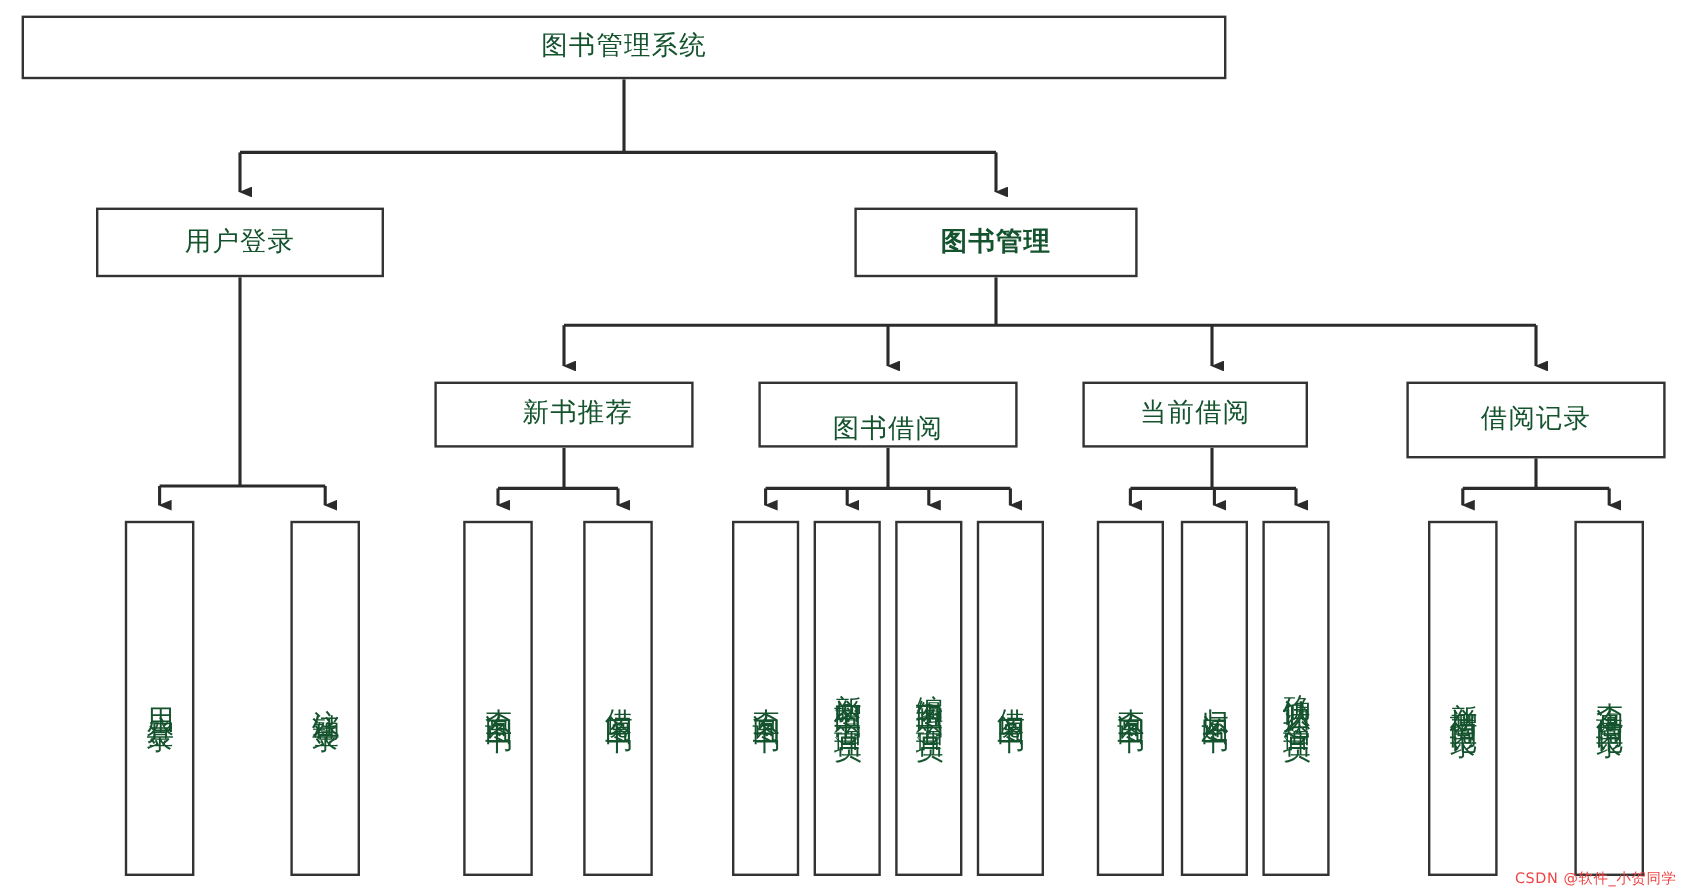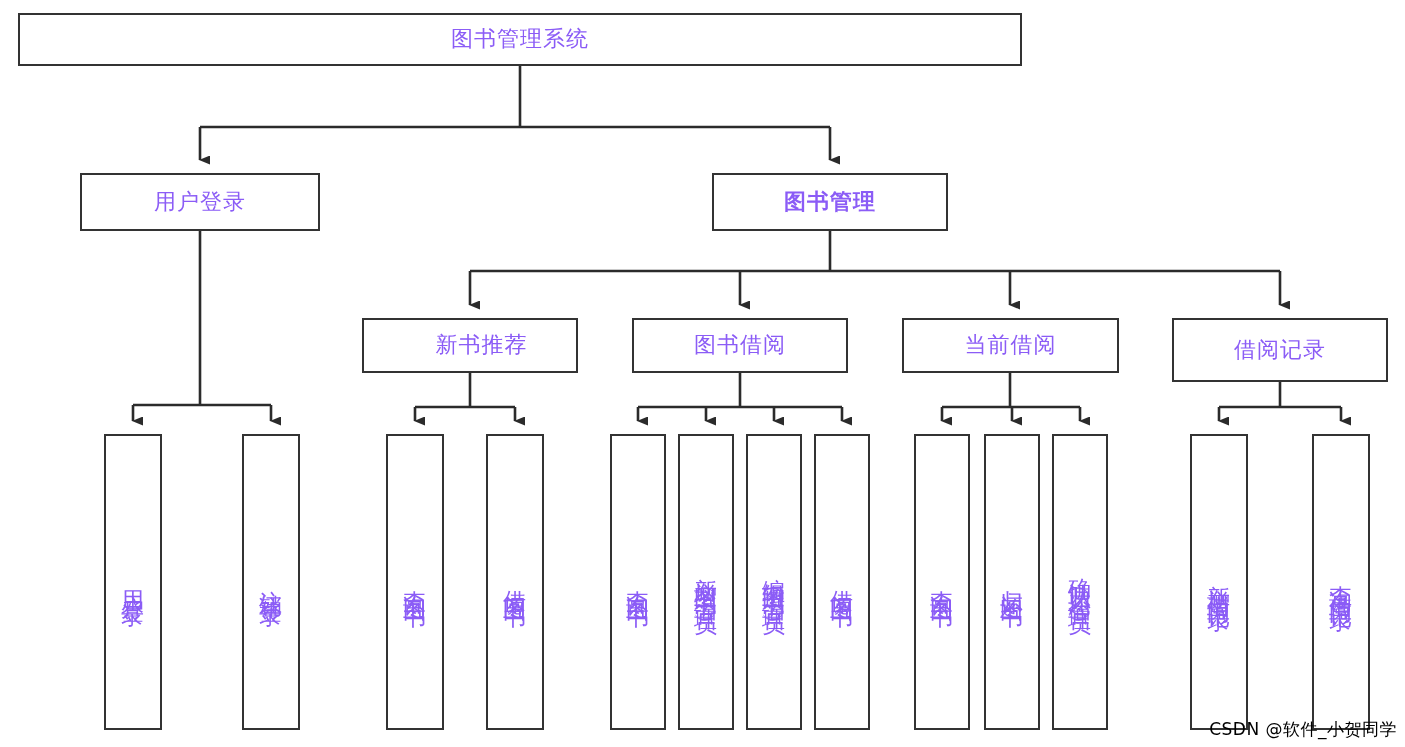--- a/index.html
+++ b/index.html
@@ -27,21 +27,21 @@
     pointer-events: none;
   }
   .node {
     position: absolute;
     box-sizing: border-box;
     background: #ffffff;
     border: 2px solid #333333;
     display: flex;
     align-items: center;
     justify-content: center;
-    color: #8b5cf6;
+    color: #14532d;
     z-index: 2;
   }
   .node.horizontal {
     font-size: 22px;
     letter-spacing: 1px;
     line-height: 1.2;
   }
   .node.vertical {
     writing-mode: vertical-rl;
     text-orientation: upright;
@@ -53,22 +53,22 @@
     justify-content: center;
     white-space: normal;
   }
   .node .lbl {
     display: block;
   }
   .watermark {
     position: absolute;
     right: 8px;
     bottom: 6px;
-    font-size: 17px;
-    color: #000000;
+    font-size: 12px;
+    color: #ef4444;
     letter-spacing: 0.5px;
     z-index: 5;
     white-space: nowrap;
   }
 </style>
 </head>
 <body>
 
 <div id="canvas">
 
@@ -129,24 +129,24 @@
   <div class="node horizontal" style="left:80px; top:173px; width:240px; height:58px;">
     <span class="lbl">用户登录</span>
   </div>
   <div class="node horizontal" style="left:712px; top:173px; width:236px; height:58px;font-weight:bold;">
     <span class="lbl">图书管理</span>
   </div>
 
   <div class="node horizontal" style="left:362px; top:318px; width:216px; height:55px;padding-left:23px;">
     <span class="lbl">新书推荐</span>
   </div>
-  <div class="node horizontal" style="left:632px; top:318px; width:216px; height:55px;">
+  <div class="node horizontal" style="left:632px; top:318px; width:216px; height:55px;align-items:flex-end;">
     <span class="lbl">图书借阅</span>
   </div>
-  <div class="node horizontal" style="left:902px; top:318px; width:217px; height:55px;">
+  <div class="node horizontal" style="left:902px; top:318px; width:188px; height:55px;">
     <span class="lbl">当前借阅</span>
   </div>
   <div class="node horizontal" style="left:1172px; top:318px; width:216px; height:64px;">
     <span class="lbl">借阅记录</span>
   </div>
 
   <div class="node vertical" style="left:104px; top:434px; width:58px; height:296px;">
     <span class="lbl">用户登录</span>
   </div>
   <div class="node vertical" style="left:242px; top:434px; width:58px; height:296px;">

